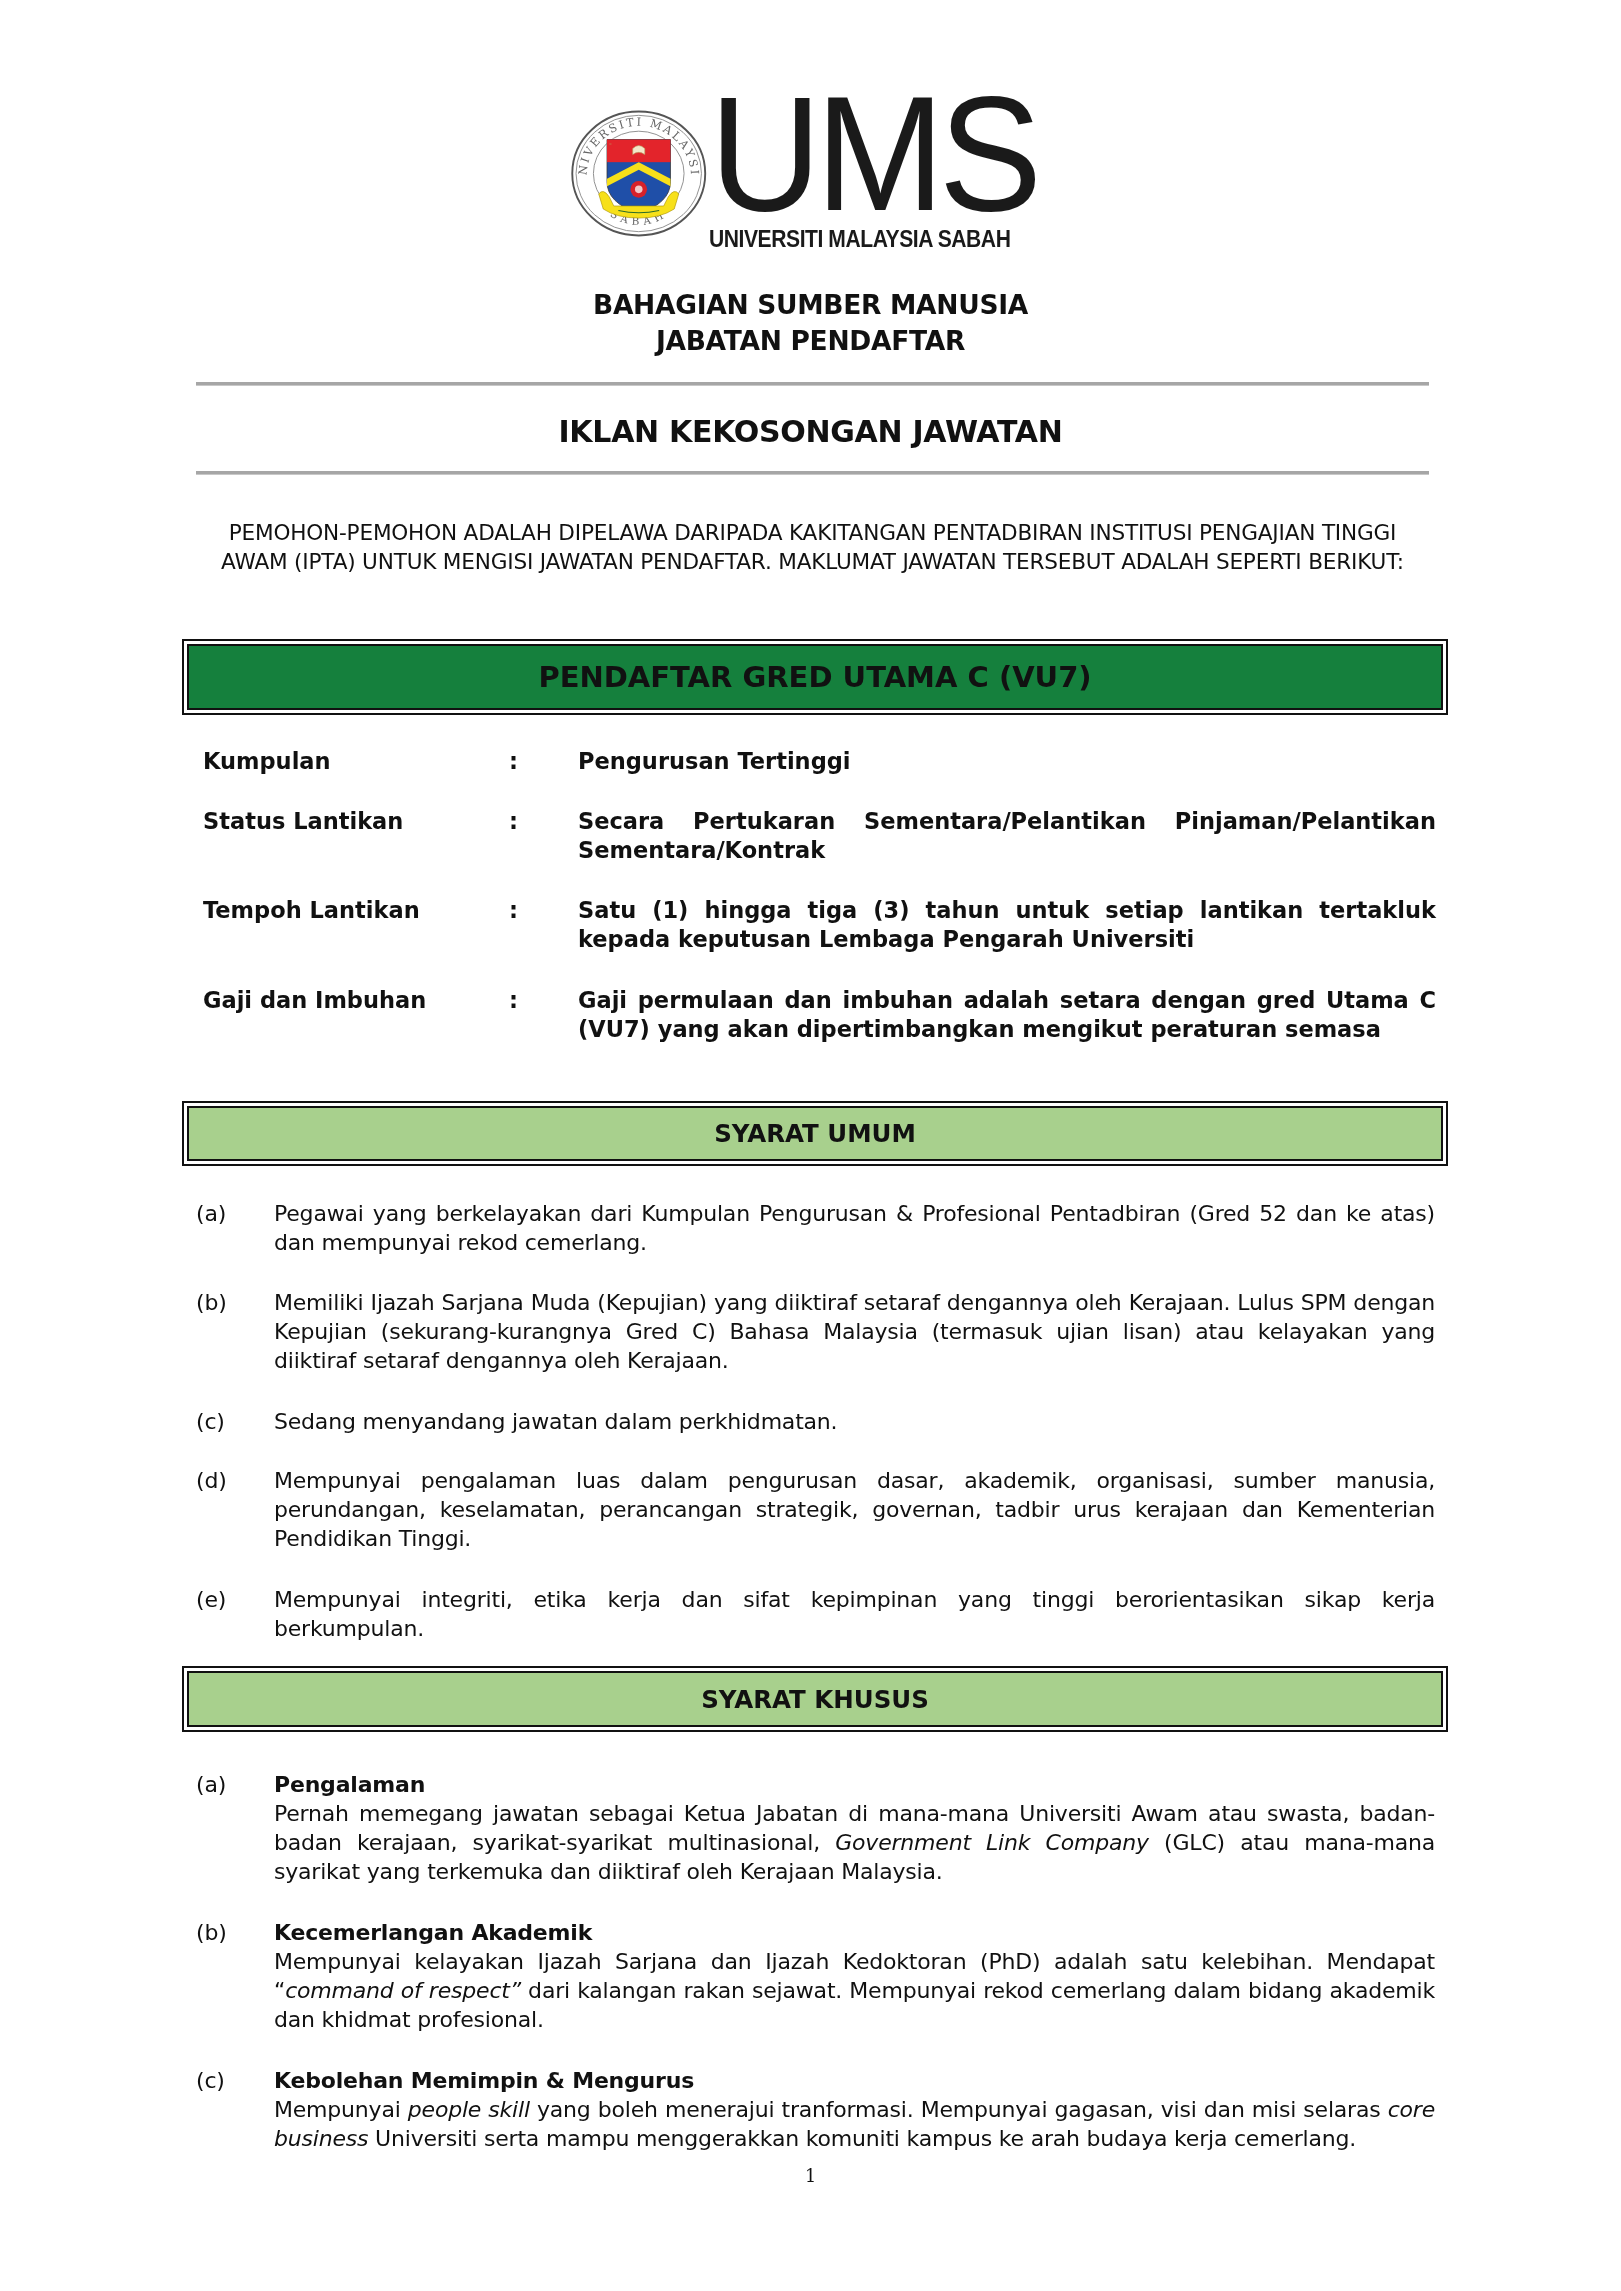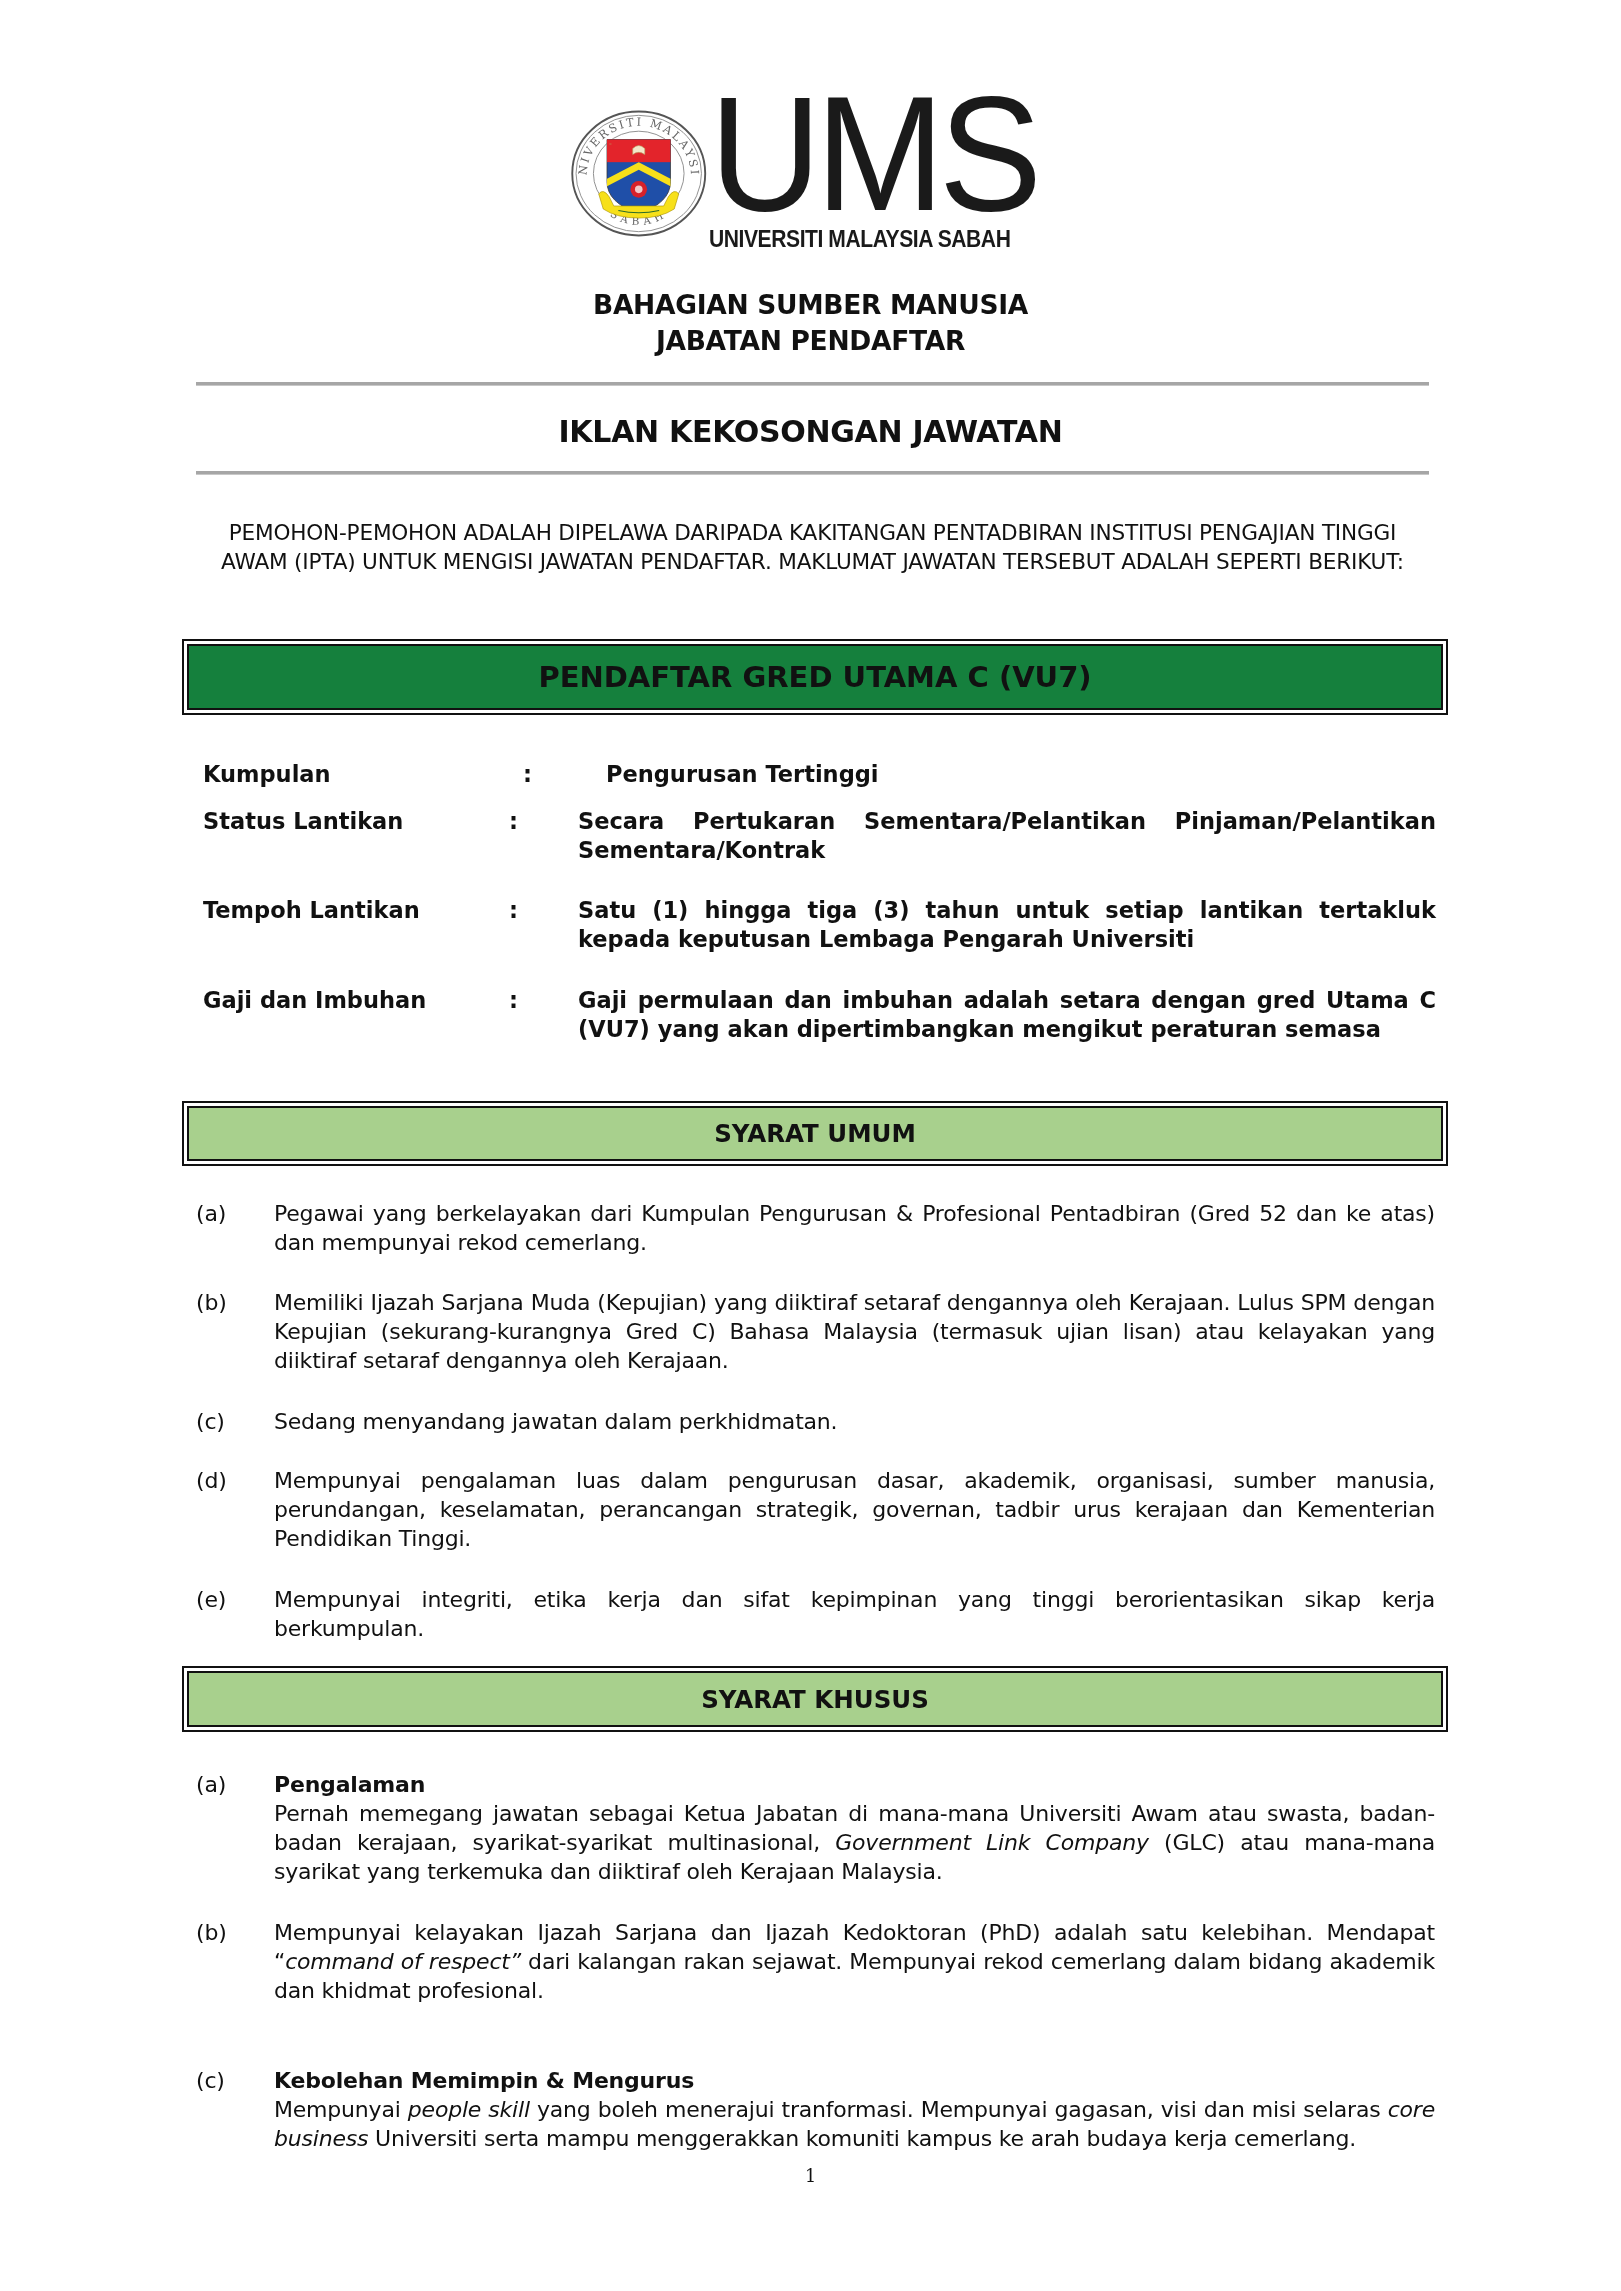--- a/index.html
+++ b/index.html
@@ -107,21 +107,21 @@
 <div class="abs main-title">IKLAN KEKOSONGAN JAWATAN</div>
 <div class="abs rule" style="top:471px;"></div>
 
 <div class="abs intro">PEMOHON-PEMOHON ADALAH DIPELAWA DARIPADA KAKITANGAN PENTADBIRAN INSTITUSI PENGAJIAN TINGGI AWAM (IPTA) UNTUK MENGISI JAWATAN PENDAFTAR. MAKLUMAT JAWATAN TERSEBUT ADALAH SEPERTI BERIKUT:</div>
 
 <div class="abs box box-orange" style="top:639px; height:76px;">
   <div class="box-inner">PENDAFTAR GRED UTAMA C (VU7)</div>
 </div>
 
 <div class="abs kv" style="top:747px;">
-  <div class="kv-row" style="top:13px;gap:14px;">
+  <div class="kv-row" style="top:0px;">
     <div class="kv-key">Kumpulan</div>
     <div class="kv-colon">:</div>
     <div class="kv-val">Pengurusan Tertinggi</div>
   </div>
   <div class="kv-row" style="top:60px;">
     <div class="kv-key">Status Lantikan</div>
     <div class="kv-colon">:</div>
     <div class="kv-val" style="text-align-last:left;">Secara Pertukaran Sementara/Pelantikan Pinjaman/Pelantikan Sementara/Kontrak</div>
   </div>
   <div class="kv-row" style="top:149px;">
@@ -168,20 +168,21 @@
 <div class="list-item" style="top:1770px;">
   <div class="li-label">(a)</div>
   <div class="li-text">
     <span class="li-title">Pengalaman</span>
     <span class="li-body"><span>Pernah memegang jawatan sebagai Ketua Jabatan di mana-mana Universiti Awam atau swasta, badan-badan kerajaan, syarikat-syarikat multinasional, </span><i>Government Link Company</i><span> (GLC) atau mana-mana syarikat yang terkemuka dan diiktiraf oleh Kerajaan Malaysia.</span></span>
   </div>
 </div>
 <div class="list-item" style="top:1918px;">
   <div class="li-label">(b)</div>
   <div class="li-text">
+    <span class="li-title">Kecemerlangan Akademik</span>
     <span class="li-body"><span>Mempunyai kelayakan Ijazah Sarjana dan Ijazah Kedoktoran (PhD) adalah satu kelebihan. Mendapat “</span><i>command of respect”</i><span> dari kalangan rakan sejawat. Mempunyai rekod cemerlang dalam bidang akademik dan khidmat profesional.</span></span>
   </div>
 </div>
 <div class="list-item" style="top:2066px;">
   <div class="li-label">(c)</div>
   <div class="li-text">
     <span class="li-title">Kebolehan Memimpin &amp; Mengurus</span>
     <span class="li-body"><span>Mempunyai </span><i>people skill</i><span> yang boleh menerajui tranformasi. Mempunyai gagasan, visi dan misi selaras </span><i>core business</i><span> Universiti serta mampu menggerakkan komuniti kampus ke arah budaya kerja cemerlang.</span></span>
   </div>
 </div>

